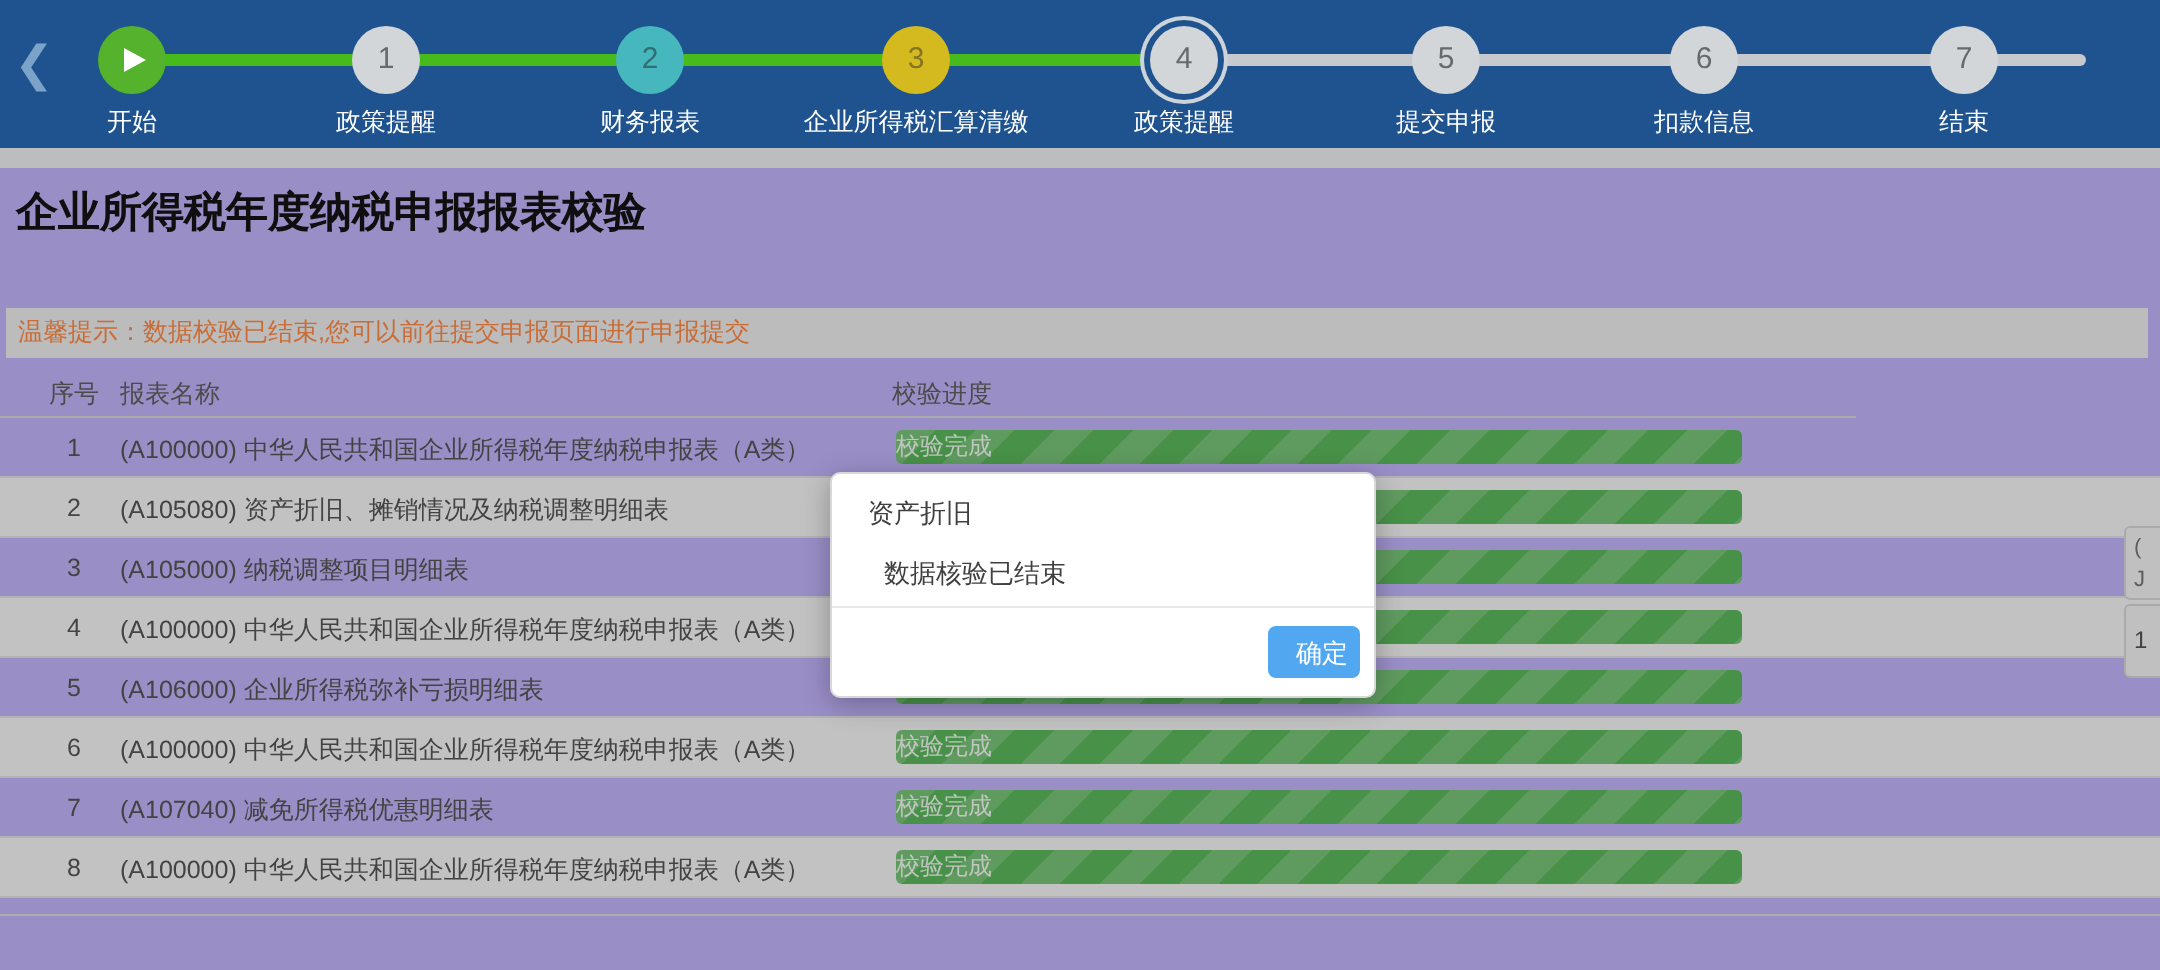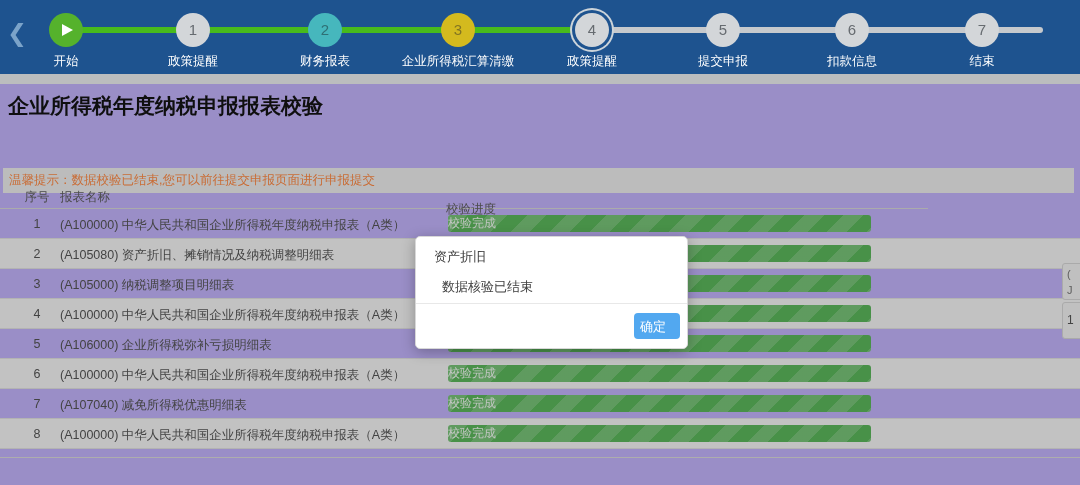--- a/index.html
+++ b/index.html
@@ -24,26 +24,26 @@
   .tri{position:absolute;left:13px;top:11px;width:0;height:0;
        border-left:11px solid #fff;border-top:6px solid transparent;border-bottom:6px solid transparent;}
   .slabel{position:absolute;top:53px;left:0;transform:translateX(-50%);white-space:nowrap;
           color:#fff;font-size:12.5px;}
 
   
   .band{position:absolute;left:0;top:74px;width:1080px;height:10px;background:#eef0f2;}
   .content{position:absolute;left:0;top:84px;width:1080px;height:401px;background:#c4b5fd;padding-left:32px;}
   .page-title{position:absolute;left:8px;top:8px;font-size:21px;font-weight:700;color:#141414;}
   .notice{position:absolute;left:3px;top:70px;width:1071px;height:25px;background:#efefef;
-          color:#ff8a45;font-size:12.5px;line-height:25px;padding-left:6px;box-sizing:border-box;margin-top:14px;}
+          color:#ff8a45;font-size:12.5px;line-height:25px;padding-left:6px;box-sizing:border-box;}
   .thead{position:absolute;left:0;top:102px;width:928px;height:22px;color:#606060;font-size:12.5px;
          border-bottom:1px solid #d9d9d9;}
   .th-idx{position:absolute;left:22px;width:30px;text-align:center;top:3px;}
   .th-name{position:absolute;left:60px;top:3px;}
-  .th-prog{position:absolute;left:446px;top:15px;}
+  .th-prog{position:absolute;left:446px;top:3px;}
   .trows{position:absolute;left:0;top:125px;width:1080px;}
   .trow{position:relative;width:1080px;height:29px;border-bottom:1px solid #e3e3e3;font-size:12.5px;color:#555;}
   .trow:nth-child(even){background:#f7f7f7;}
   .c-idx{position:absolute;left:22px;width:30px;text-align:center;top:8px;}
   .c-name{position:absolute;left:60px;top:8px;white-space:nowrap;}
   .pbar{position:absolute;left:448px;top:6px;width:423px;height:17px;border-radius:3px;
         background-color:#5cb85c;
         background-image:repeating-linear-gradient(135deg,rgba(255,255,255,.18) 0 14px,rgba(255,255,255,0) 14px 28px);
         text-align:left;}
   .pbar span{font-size:12px;line-height:17px;color:rgba(255,255,255,.92);}
@@ -57,21 +57,21 @@
   .ew-cell .big{font-size:12px;color:#555;line-height:30px;}
 
   
   .overlay{position:absolute;left:0;top:74px;width:1080px;height:411px;background:rgba(0,0,0,.21);z-index:40;}
   .modal{position:absolute;left:415px;top:236px;width:271px;height:111px;background:#fff;z-index:60;
          border:1px solid #d8d8d8;border-radius:5px;box-shadow:0 3px 14px rgba(0,0,0,.28);}
   .modal-title{position:absolute;left:18px;top:11px;font-size:13px;color:#404040;}
   .modal-body{position:absolute;left:26px;top:41px;font-size:13px;color:#404040;}
   .modal-divider{position:absolute;left:0;top:66px;width:100%;height:1px;background:#e8e8e8;}
   .ok-btn{position:absolute;right:7px;top:76px;width:46px;height:26px;background:#52a8f0;border:none;
-          border-radius:4px;color:#fff;font-size:13px;text-align:left;line-height:26px;cursor:pointer;}
+          border-radius:4px;color:#fff;font-size:13px;text-align:right;line-height:26px;cursor:pointer;}
 </style>
 </head>
 <body>
 
 <div id="app">
 
   <div class="header">
     <div class="back">❮</div>
     <div class="track green"></div>
     <div class="track gray"></div>

